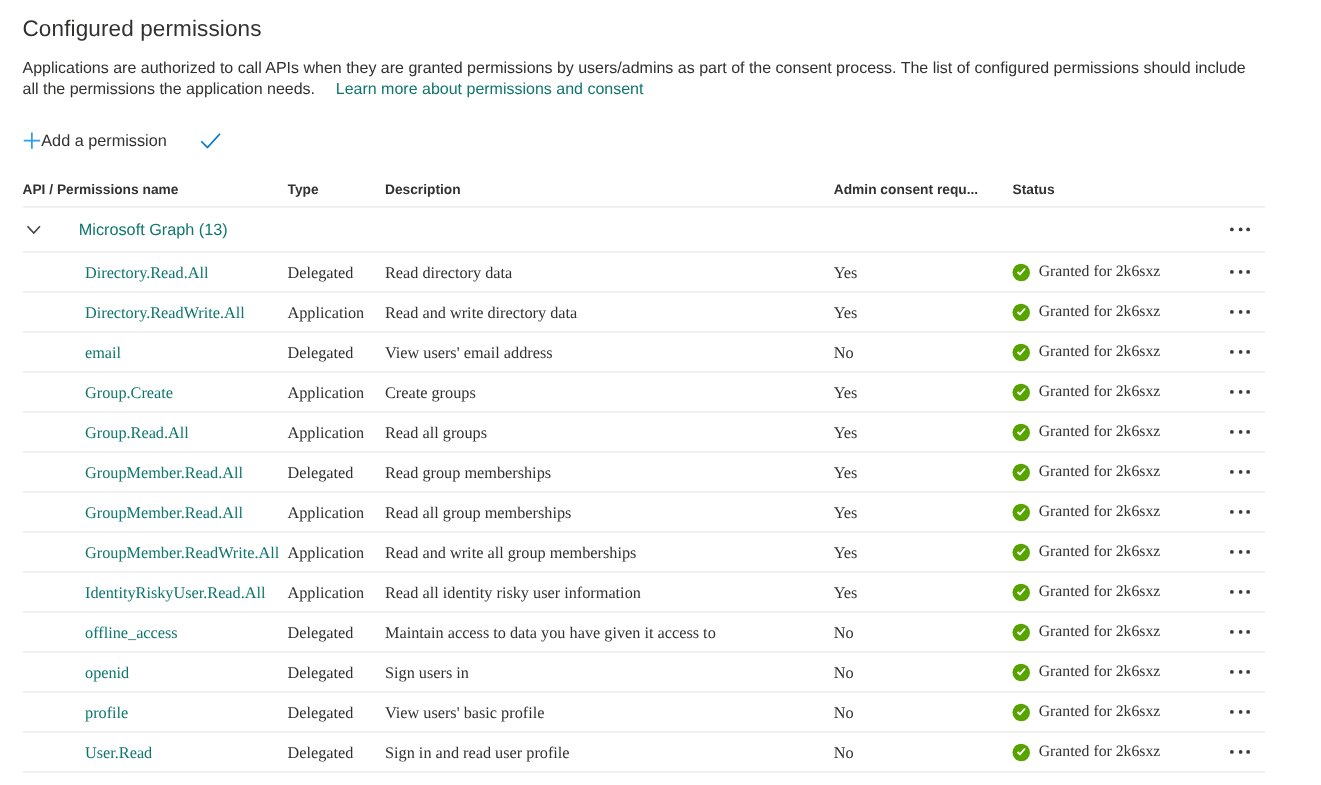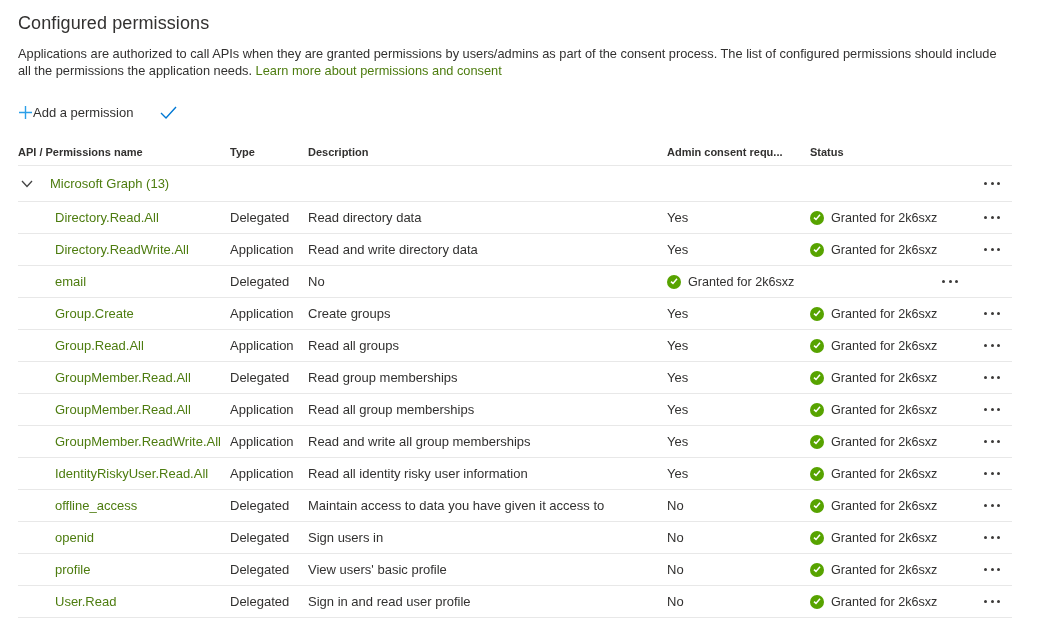--- a/index.html
+++ b/index.html
@@ -25,23 +25,24 @@
     letter-spacing: 0.1px;
   }
   .description {
     margin-top: 11px;
     font-size: 12.8px;
     line-height: 17px;
     max-width: 992px;
     color: #323130;
   }
   .link {
-    color: #4d7c0f;
+    color: #0f766e;
     text-decoration: none;
     cursor: pointer;
+    margin-left: 13px;
   }
   .toolbar {
     margin-top: 21px;
     display: flex;
     align-items: center;
     gap: 27px;
     height: 24px;
   }
   .command {
     display: flex;
@@ -77,20 +78,21 @@
     align-items: center;
     gap: 17px;
     padding-left: 3px;
     grid-column: 1 / span 5;
     cursor: pointer;
   }
   .group-link { font-size: 13px; }
   .data-row {
     height: 32px;
     border-bottom: 1px solid #e8e8e8;
+    font-family: Liberation Serif, serif;
   }
   .name-cell { padding-left: 37px; font-size: 13px; white-space: nowrap; }
   .cell { font-size: 13px; color: #323130; white-space: nowrap; }
   .status-cell {
     display: flex;
     align-items: center;
     gap: 7px;
   }
   .status-icon {
     width: 14px;
@@ -227,20 +229,21 @@
               <span class="dot"></span>
       </span>
     </div>
   </div>
 
   <div class="trow data-row">
     <div class="name-cell">
       <a class="link">email</a>
     </div>
     <div class="cell">Delegated</div>
+    <div class="cell">View users' email address</div>
     <div class="cell">No</div>
     <div class="status-cell">
       <span class="status-icon">
         <svg width="8" height="7" viewBox="0 0 8 7">
                 <polyline points="1,3.6 3,5.4 7,0.8" stroke="#ffffff" stroke-width="1.5" fill="none"></polyline>
               </svg>
       </span>
       <span class="status-label">Granted for 2k6sxz</span>
     </div>
     <div class="menu-cell">

